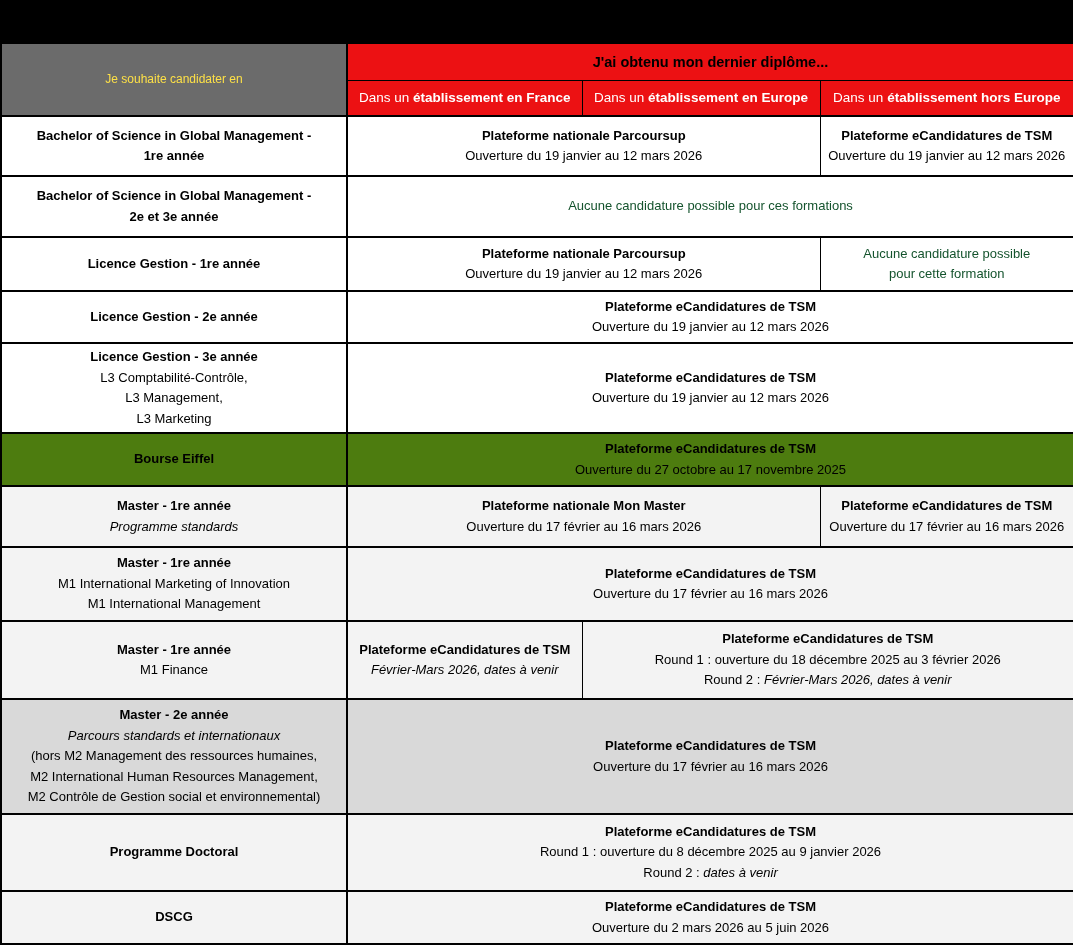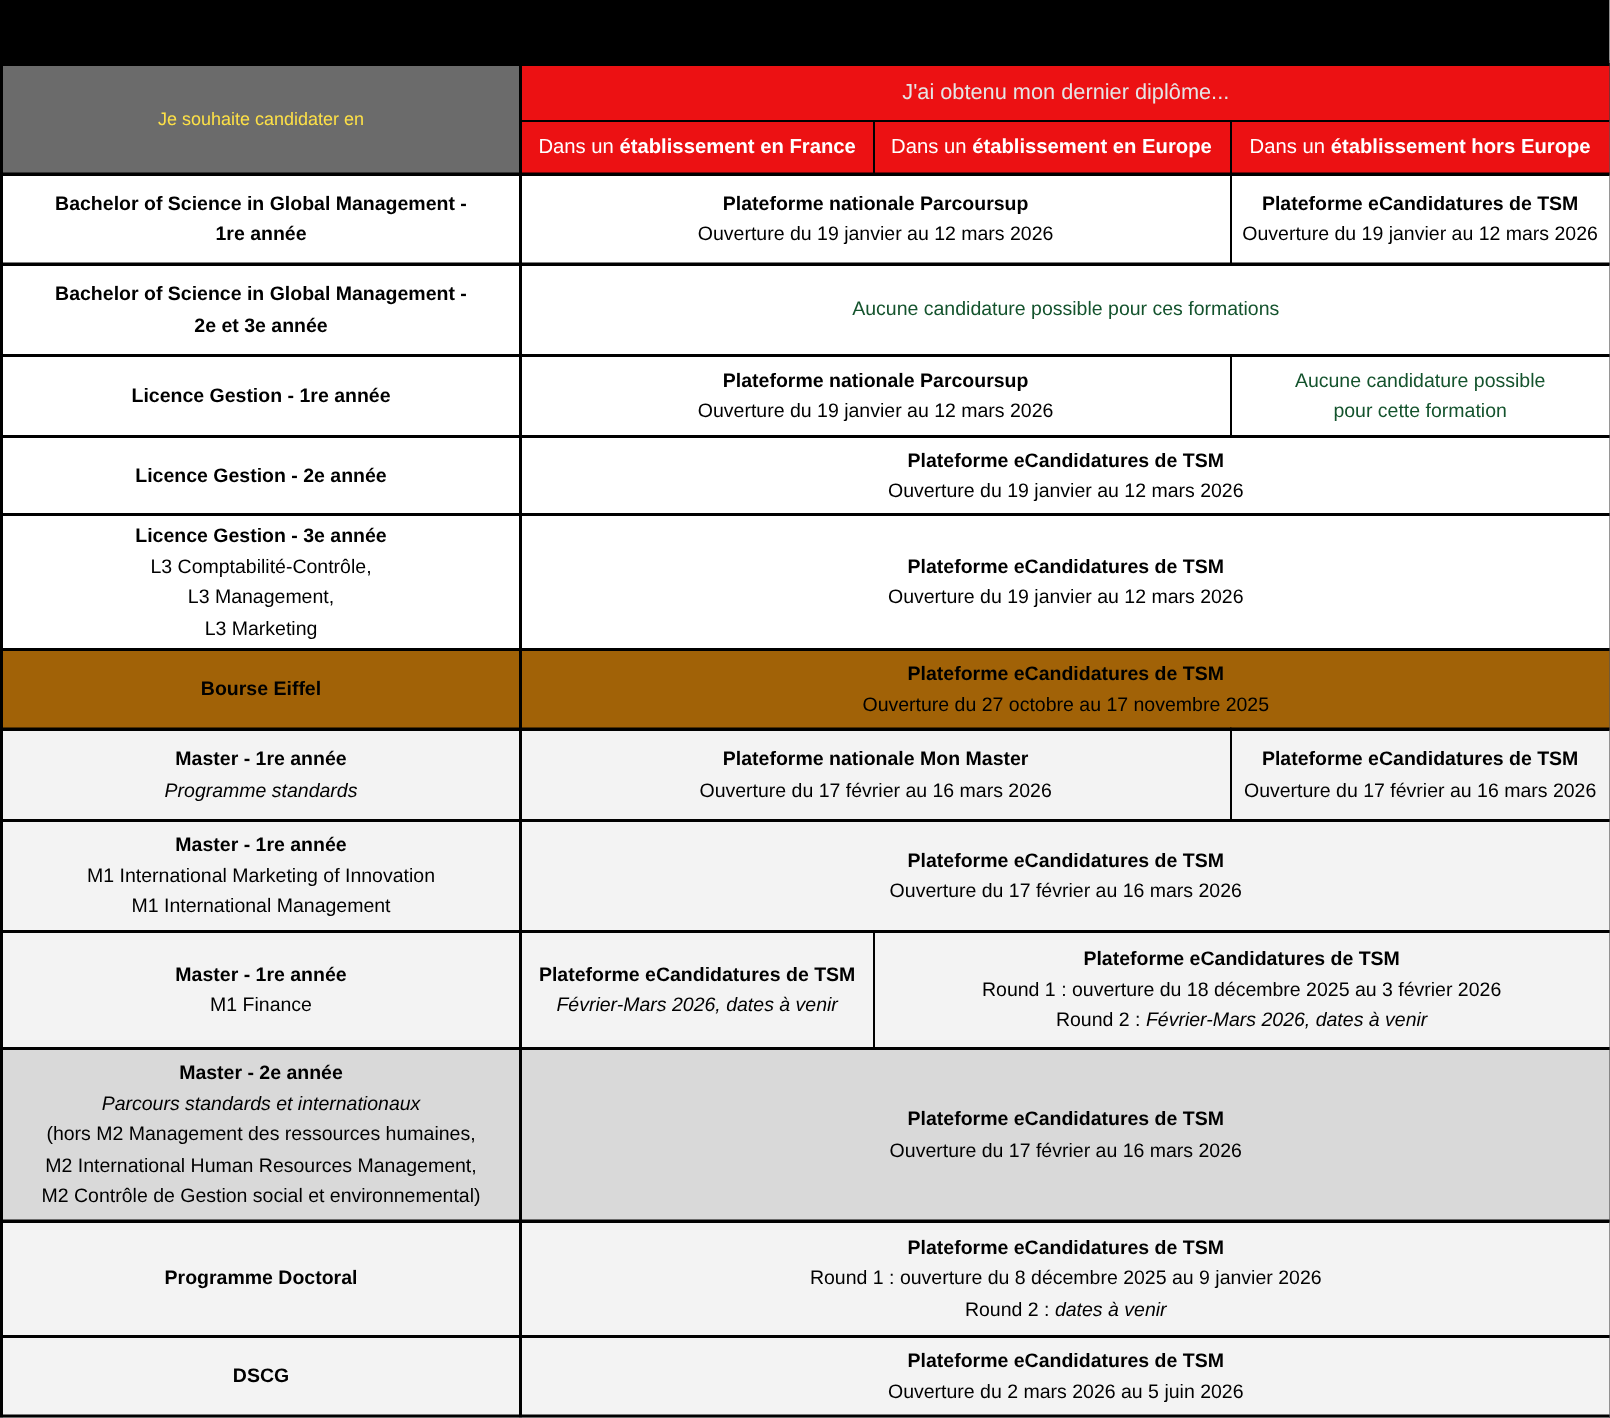--- a/index.html
+++ b/index.html
@@ -15,25 +15,25 @@
     width: 1073px; border-collapse: collapse; table-layout: fixed;
     font-size: 13px; color: #000;
   }
   table.grid td {
     padding: 0 2px; text-align: center; vertical-align: middle; line-height: 20.5px;
     border: 2px solid #000; overflow: hidden; white-space: nowrap;
   }
   td.thin-l { border-left: 1px solid #000 !important; }
   td.thin-r { border-right: 1px solid #000 !important; }
   .hdr-left { background: #6b6b6b; color: #fde047; font-weight: normal; font-size: 12px; }
-  .hdr-red { background: #ec1113; color: #e5e5e5; font-weight: normal; font-size: 14.5px; border-bottom: 1px solid #000 !important; }
+  .hdr-red { background: #ec1113; color: #000000; font-weight: bold; font-size: 14.5px; border-bottom: 1px solid #000 !important; }
   .hdr-sub { background: #ec1113; color: #fff; font-size: 13.5px; border-top: 1px solid #000 !important; }
   .hdr-sub b { font-weight: bold; }
   .bg-white { background: #ffffff; margin-left: 48px; }
-  .bg-blue { background: #a16207; margin-top: 33px; }
+  .bg-blue { background: #4d7c0f; margin-top: 33px; }
   .bg-lgray { background: #f3f3f3; }
   .bg-gray { background: #d9d9d9; }
   .red-text { color: #14532d; }
   .b { font-weight: bold; display: block; }
   .line { display: block; }
   .it { font-style: italic; }
 </style>
 </head>
 <body>
 

